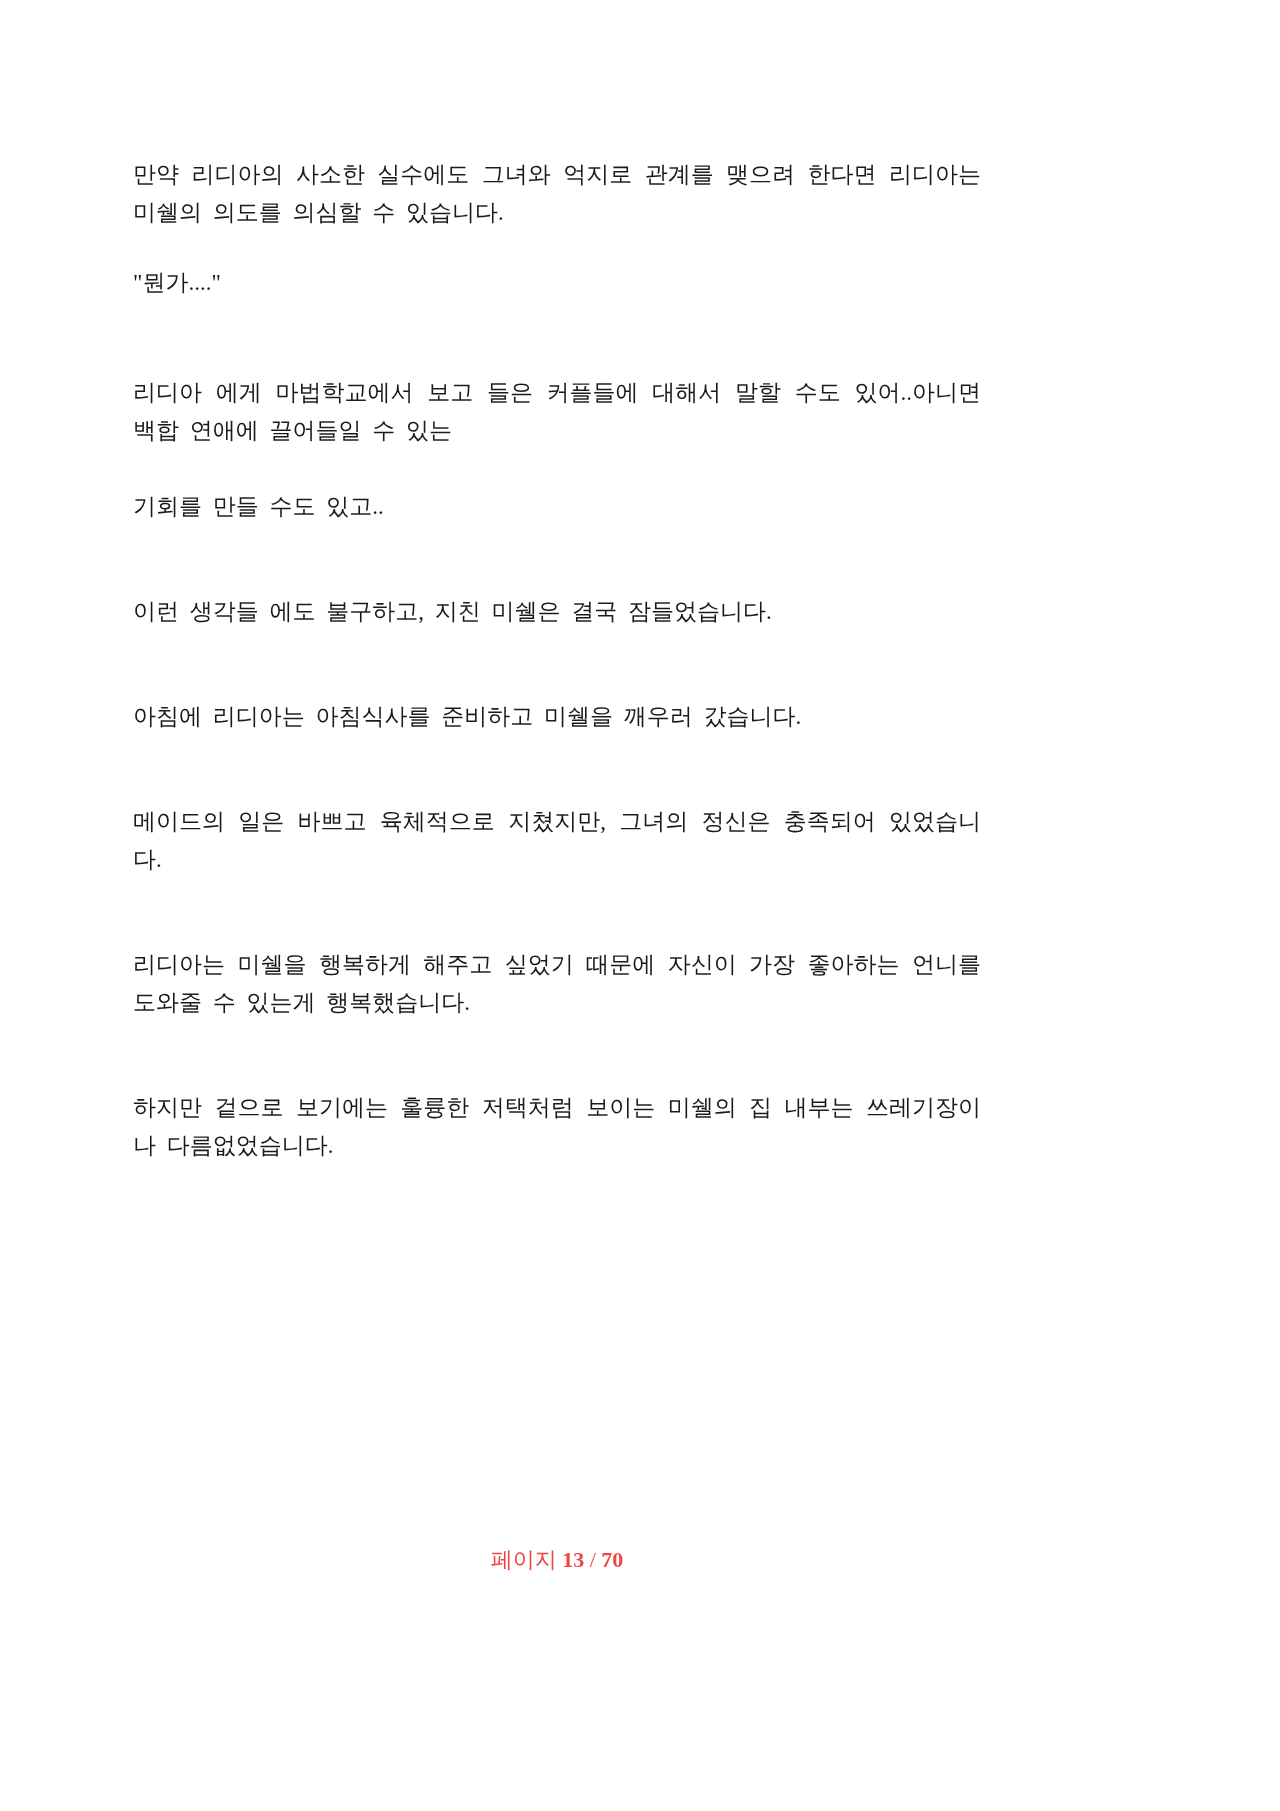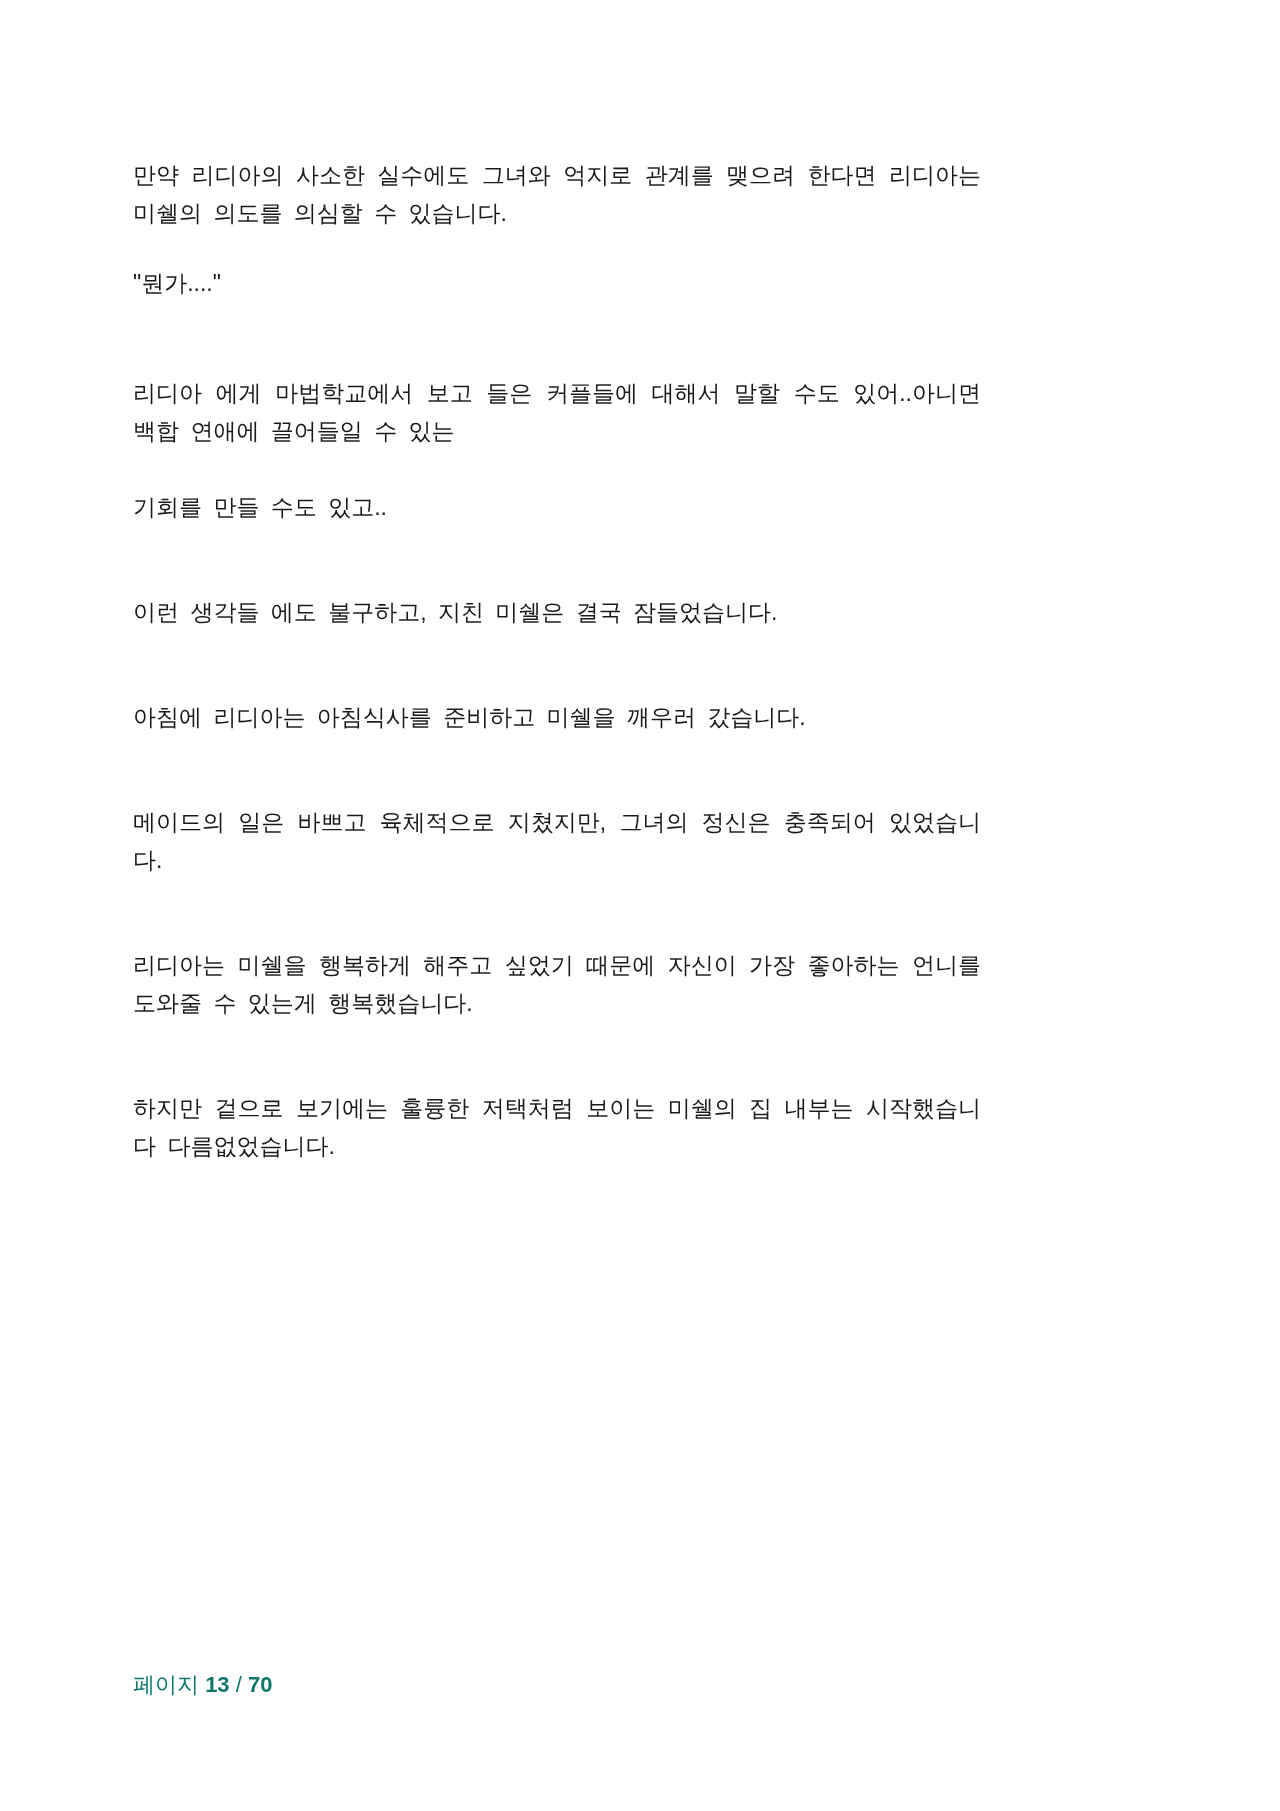--- a/index.html
+++ b/index.html
@@ -6,21 +6,21 @@
     margin: 0;
     padding: 0;
     background: #ffffff;
   }
   .page {
     position: relative;
     width: 1280px;
     height: 1811px;
     background: #ffffff;
     overflow: hidden;
-    font-family: Liberation Sans, sans-serif;
+    font-family: Liberation Serif, serif;
     color: #1a1a1a;
   }
   .doc {
     position: absolute;
     left: 133px;
     top: 156px;
     width: 848px;
   }
   .doc p {
     margin: 0 0 67px 0;
@@ -31,43 +31,43 @@
     color: #1a1a1a;
   }
   .doc p.m32 { margin-bottom: 32px; }
   .doc p.m72 { margin-bottom: 72px; }
   .doc p.m20 { margin-bottom: 38px; }
   .doc p.m64 { }
   .doc p.m0  { margin-bottom: 0; }
   .footer {
     position: absolute;
     left: 133px;
-    top: 1670px;
+    top: 1545px;
     width: 848px;
-    text-align: left;
+    text-align: center;
     font-size: 22px;
     line-height: 30px;
-    color: #0f766e;
+    color: #ef4444;
   }
   .footer .num { font-weight: 700; }
 </style>
 </head>
 <body>
 
 <div class="page">
   <div class="doc">
     <p class="m32">만약 리디아의 사소한 실수에도 그녀와 억지로 관계를 맺으려 한다면 리디아는 미쉘의 의도를 의심할 수 있습니다.</p>
     <p class="m72">"뭔가...."</p>
     <p class="m20">리디아 에게 마법학교에서 보고 들은 커플들에 대해서 말할 수도 있어..아니면 백합 연애에 끌어들일 수 있는</p>
     <p class="m64">기회를 만들 수도 있고..</p>
     <p>이런 생각들 에도 불구하고, 지친 미쉘은 결국 잠들었습니다.</p>
     <p>아침에 리디아는 아침식사를 준비하고 미쉘을 깨우러 갔습니다.</p>
     <p>메이드의 일은 바쁘고 육체적으로 지쳤지만, 그녀의 정신은 충족되어 있었습니다.</p>
     <p>리디아는 미쉘을 행복하게 해주고 싶었기 때문에 자신이 가장 좋아하는 언니를 도와줄 수 있는게 행복했습니다.</p>
-    <p class="m0">하지만 겉으로 보기에는 훌륭한 저택처럼 보이는 미쉘의 집 내부는 시작했습니다 다름없었습니다.</p>
+    <p class="m0">하지만 겉으로 보기에는 훌륭한 저택처럼 보이는 미쉘의 집 내부는 쓰레기장이나 다름없었습니다.</p>
   </div>
 
   <div class="footer">
     <span>페이지</span>
     <span class="num">13</span>
     <span>/</span>
     <span class="num">70</span>
   </div>
 </div>
 

